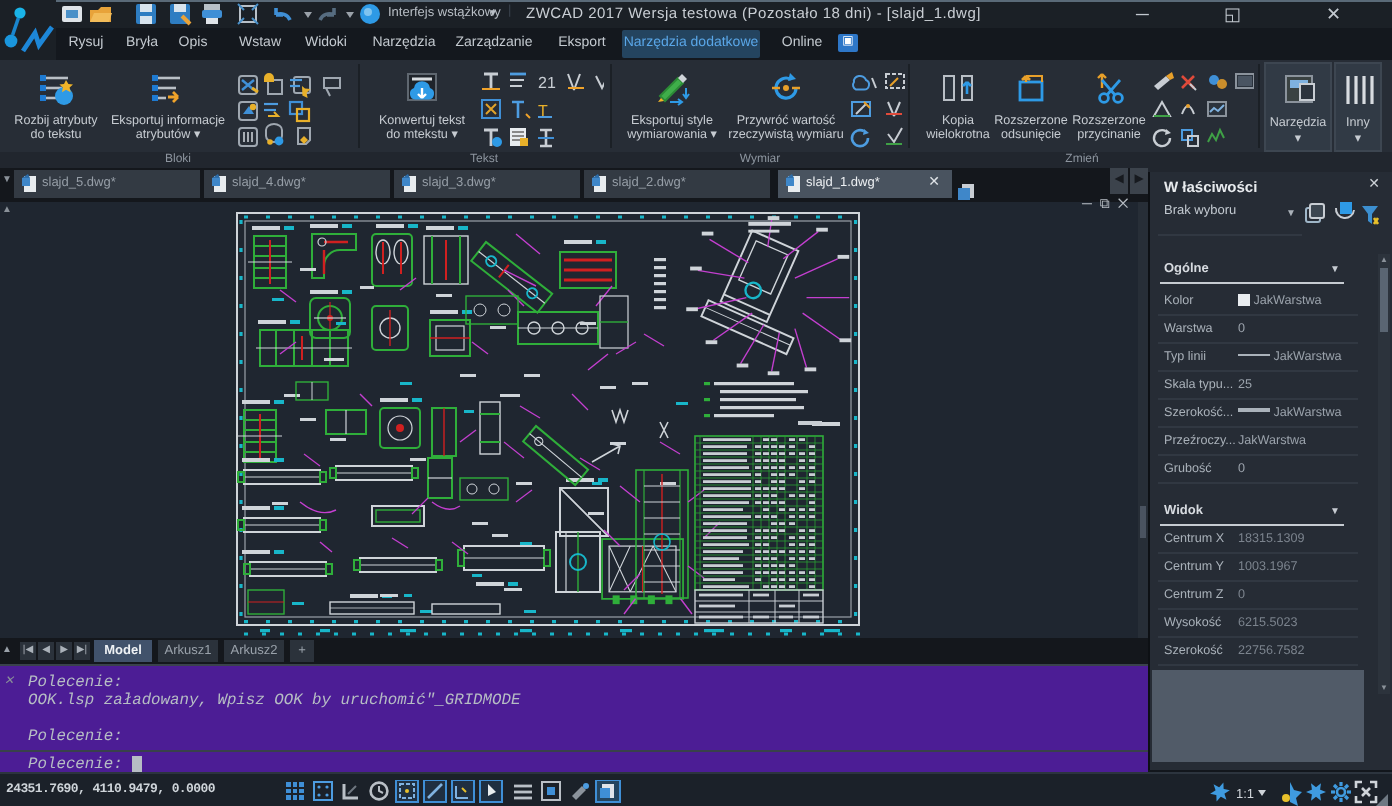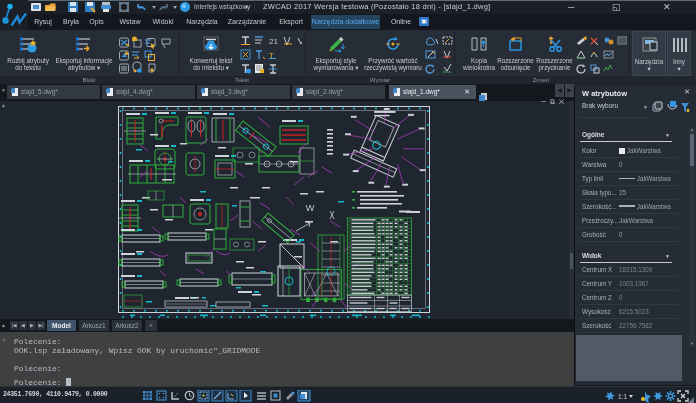--- a/index.html
+++ b/index.html
@@ -38,21 +38,21 @@
 .prow-lab { position:absolute; left:7px; font-size:6.3px; color:#a9b1b9; }
 .prow-val { position:absolute; left:44px; font-size:6.3px; color:#9aa2ab; }
 .prow-dim { position:absolute; left:44px; font-size:6.3px; color:#7b838d; }
 .psec { position:absolute; left:7px; font-size:6.5px; font-weight:bold; color:#d7dbe0; }
 .psep { position:absolute; left:4px; width:100px; height:1px; background:#313842; }
 
 #laytabs { left:0; top:319px; width:574px; height:13px; background:#14171c; }
 .ltab { position:absolute; top:1px; height:11px; line-height:11px; font-size:6.5px; text-align:center; background:#2b323b; color:#9aa2ab; }
 .lnav { position:absolute; top:2px; width:8px; height:9px; background:#2b323b; color:#aab1b9; font-size:5px; line-height:9px; text-align:center; }
 
-#cmd { left:0; top:332px; width:574px; height:54px; background:#404040; border-top:1px solid #3a424d; font-family:"Liberation Mono", monospace; }
+#cmd { left:0; top:332px; width:574px; height:54px; background:#4c1d95; border-top:1px solid #3a424d; font-family:"Liberation Mono", monospace;font-style:italic; }
 .cline { position:absolute; left:14px; font-size:7.9px; color:#b6bdc4; white-space:pre; }
 
 #status { left:0; top:386px; width:696px; height:17px; background:#1b2129; border-top:1px solid #2c343e; }
 #coords { position:absolute; left:3px; top:4px; font-size:6.5px; font-weight:bold; color:#ced4d9; font-family:"Liberation Mono", monospace; letter-spacing:-0.3px; }
 </style>
 </head>
 <body>
 
 <div id="titlebar" class="abs"></div>
 <div id="logo" class="abs">
@@ -1049,21 +1049,21 @@
       </g>
 </svg>
 <div id="vscroll">
       <div style="position:absolute;top:152px;left:1px;width:3px;height:16px;background:#4a5360;"></div>
     </div>
 <div style="position:absolute;left:1px;top:1px;color:#8a9199;font-size:5px;">▲</div>
 <div style="position:absolute;left:541px;top:-3px;width:40px;height:8px;color:#b7bdc4;font-size:7px;letter-spacing:1px;">─ ⧉ ✕</div>
 </div>
 
 <div id="panel" class="abs">
-<div class="hdr">W atrybutów</div>
+<div class="hdr">W łaściwości</div>
 <div style="position:absolute;right:6px;top:2px;color:#cdd2d7;font-size:7px;">✕</div>
 <div style="position:absolute;left:7px;top:16px;font-size:6.5px;color:#c3cad1;">Brak wyboru</div>
 <div style="position:absolute;left:68px;top:18px;color:#aab1b9;font-size:5px;">▼</div>
 <div class="psep" style="top:31px;width:72px;"></div>
 <svg style="position:absolute;left:76px;top:14px;" width="42" height="14">
 <g>
         <rect x="2" y="4" width="7" height="7" rx="1" fill="none" stroke="#9fb6c8"></rect>
         <rect x="4" y="2" width="7" height="7" rx="1" fill="#3c4650" stroke="#c8cdd3"></rect>
       </g>
 <g transform="translate(15,0)">

